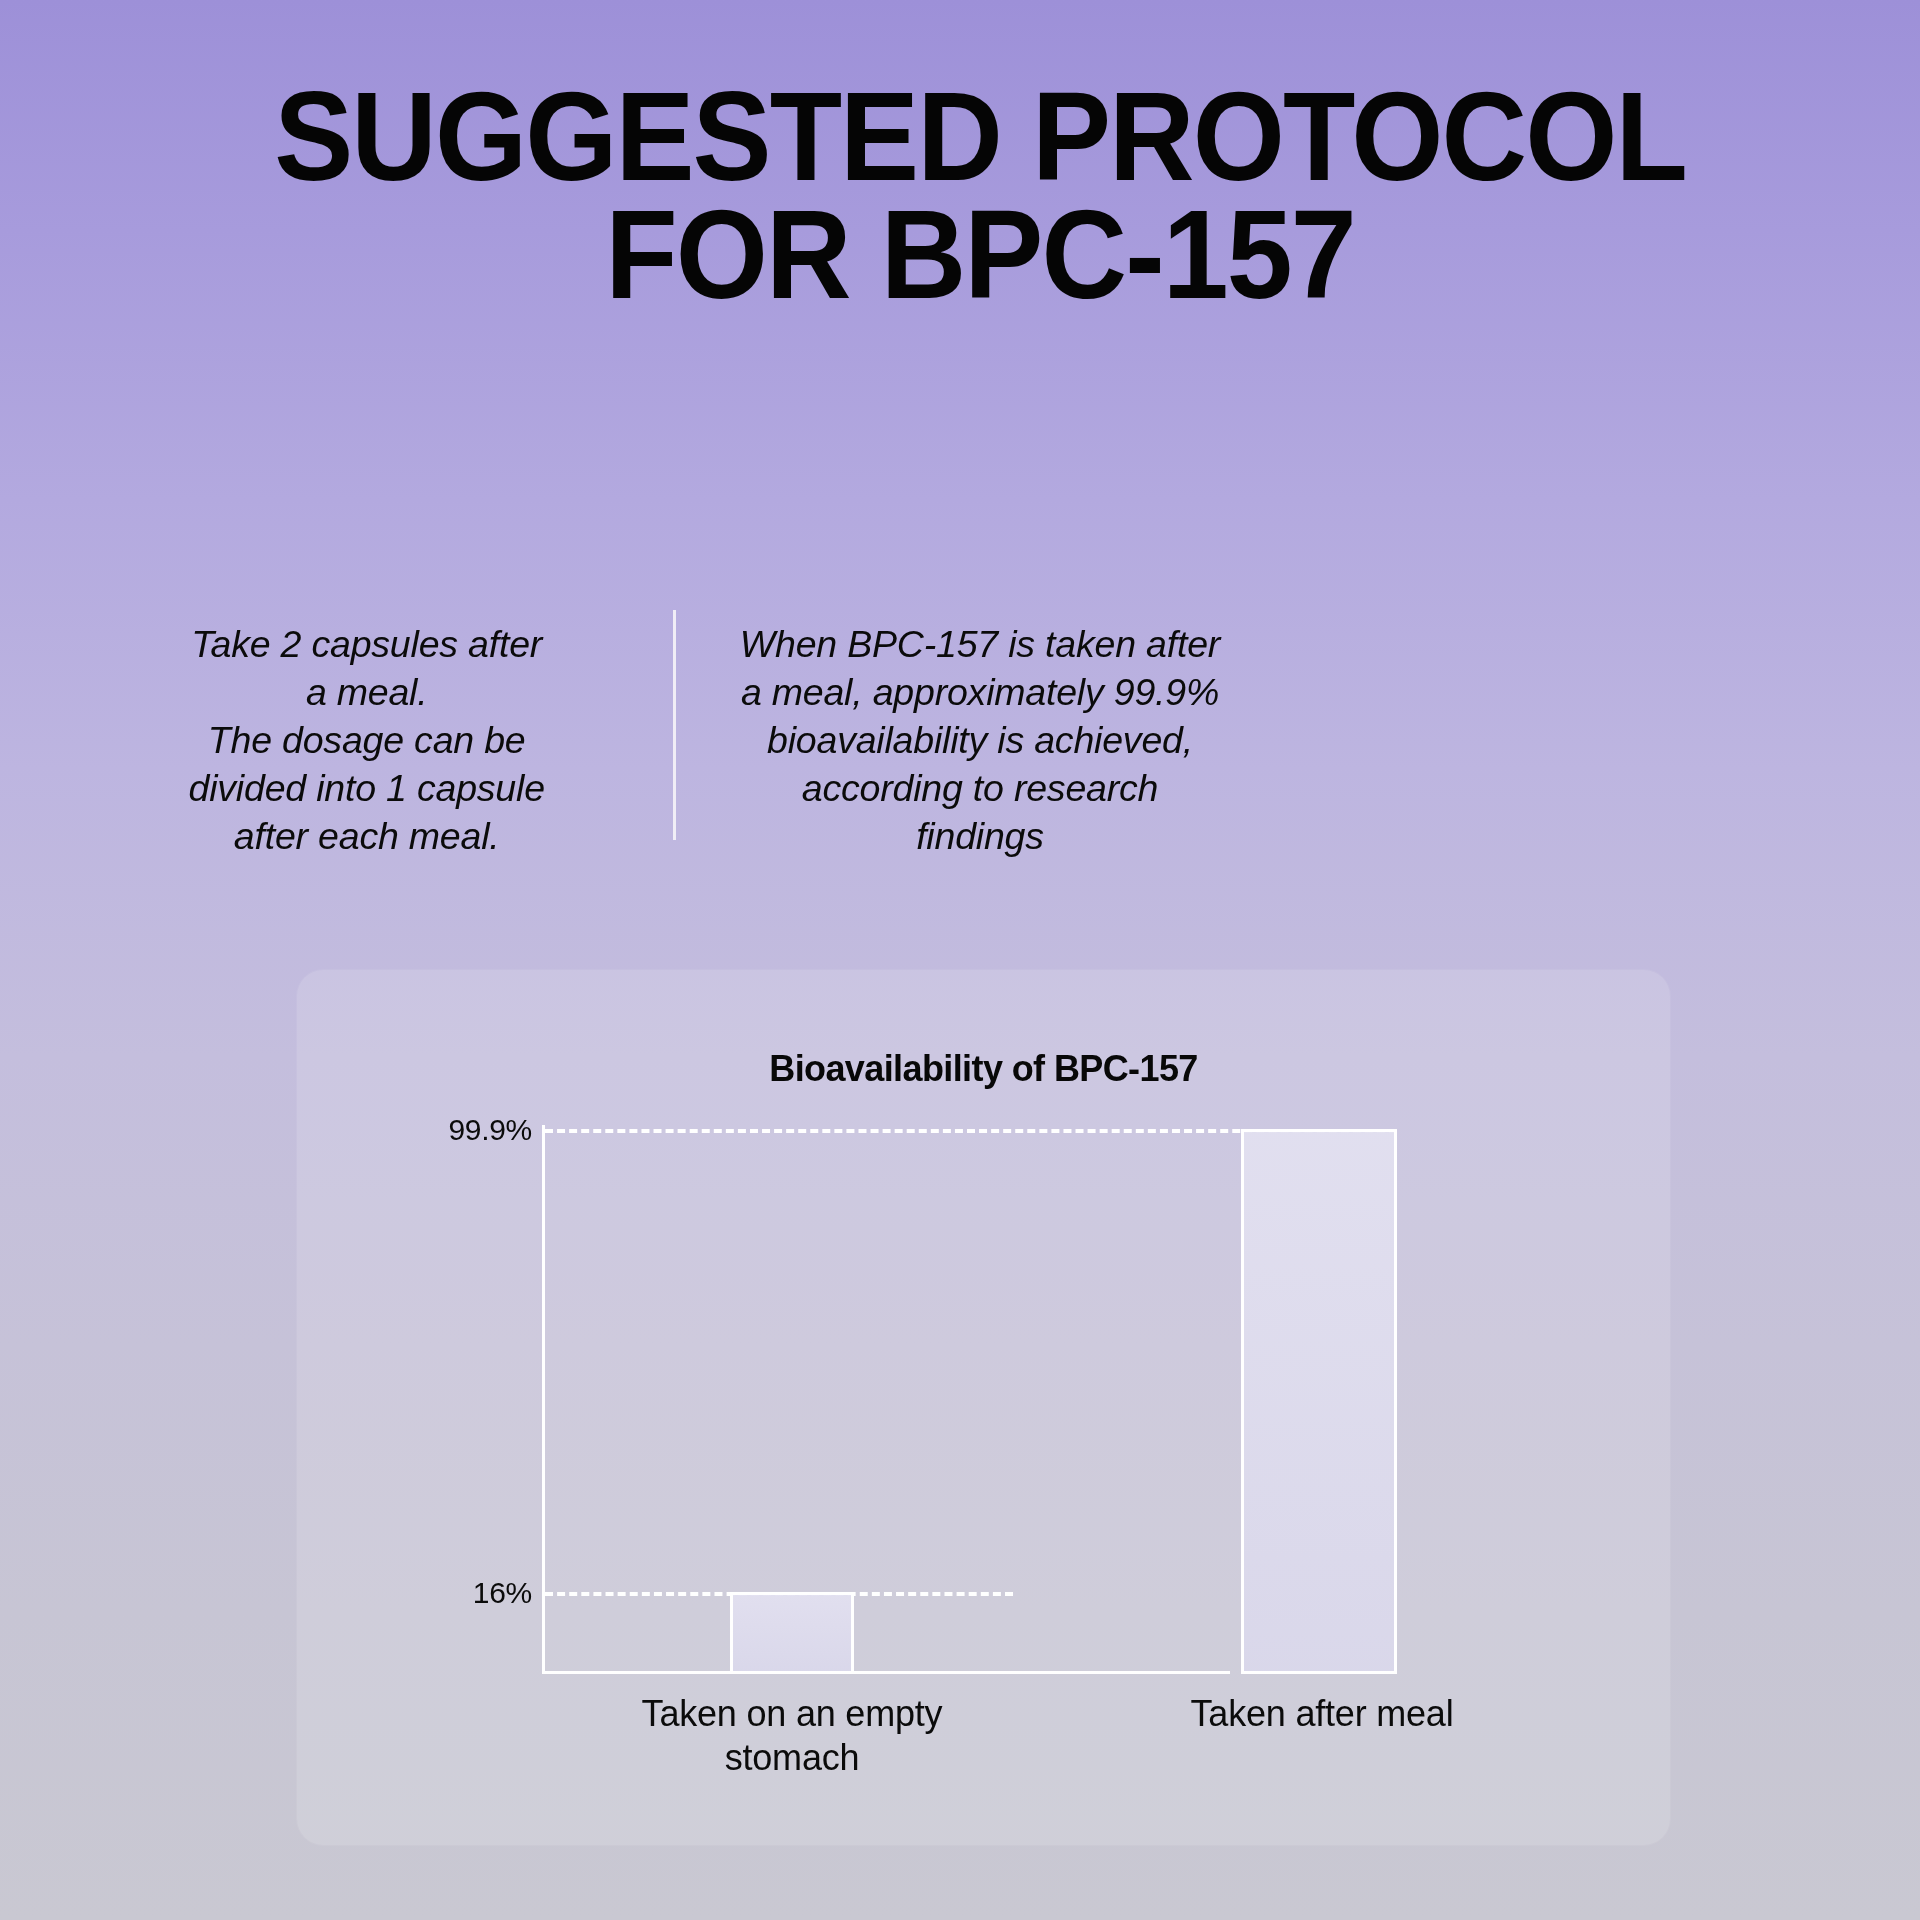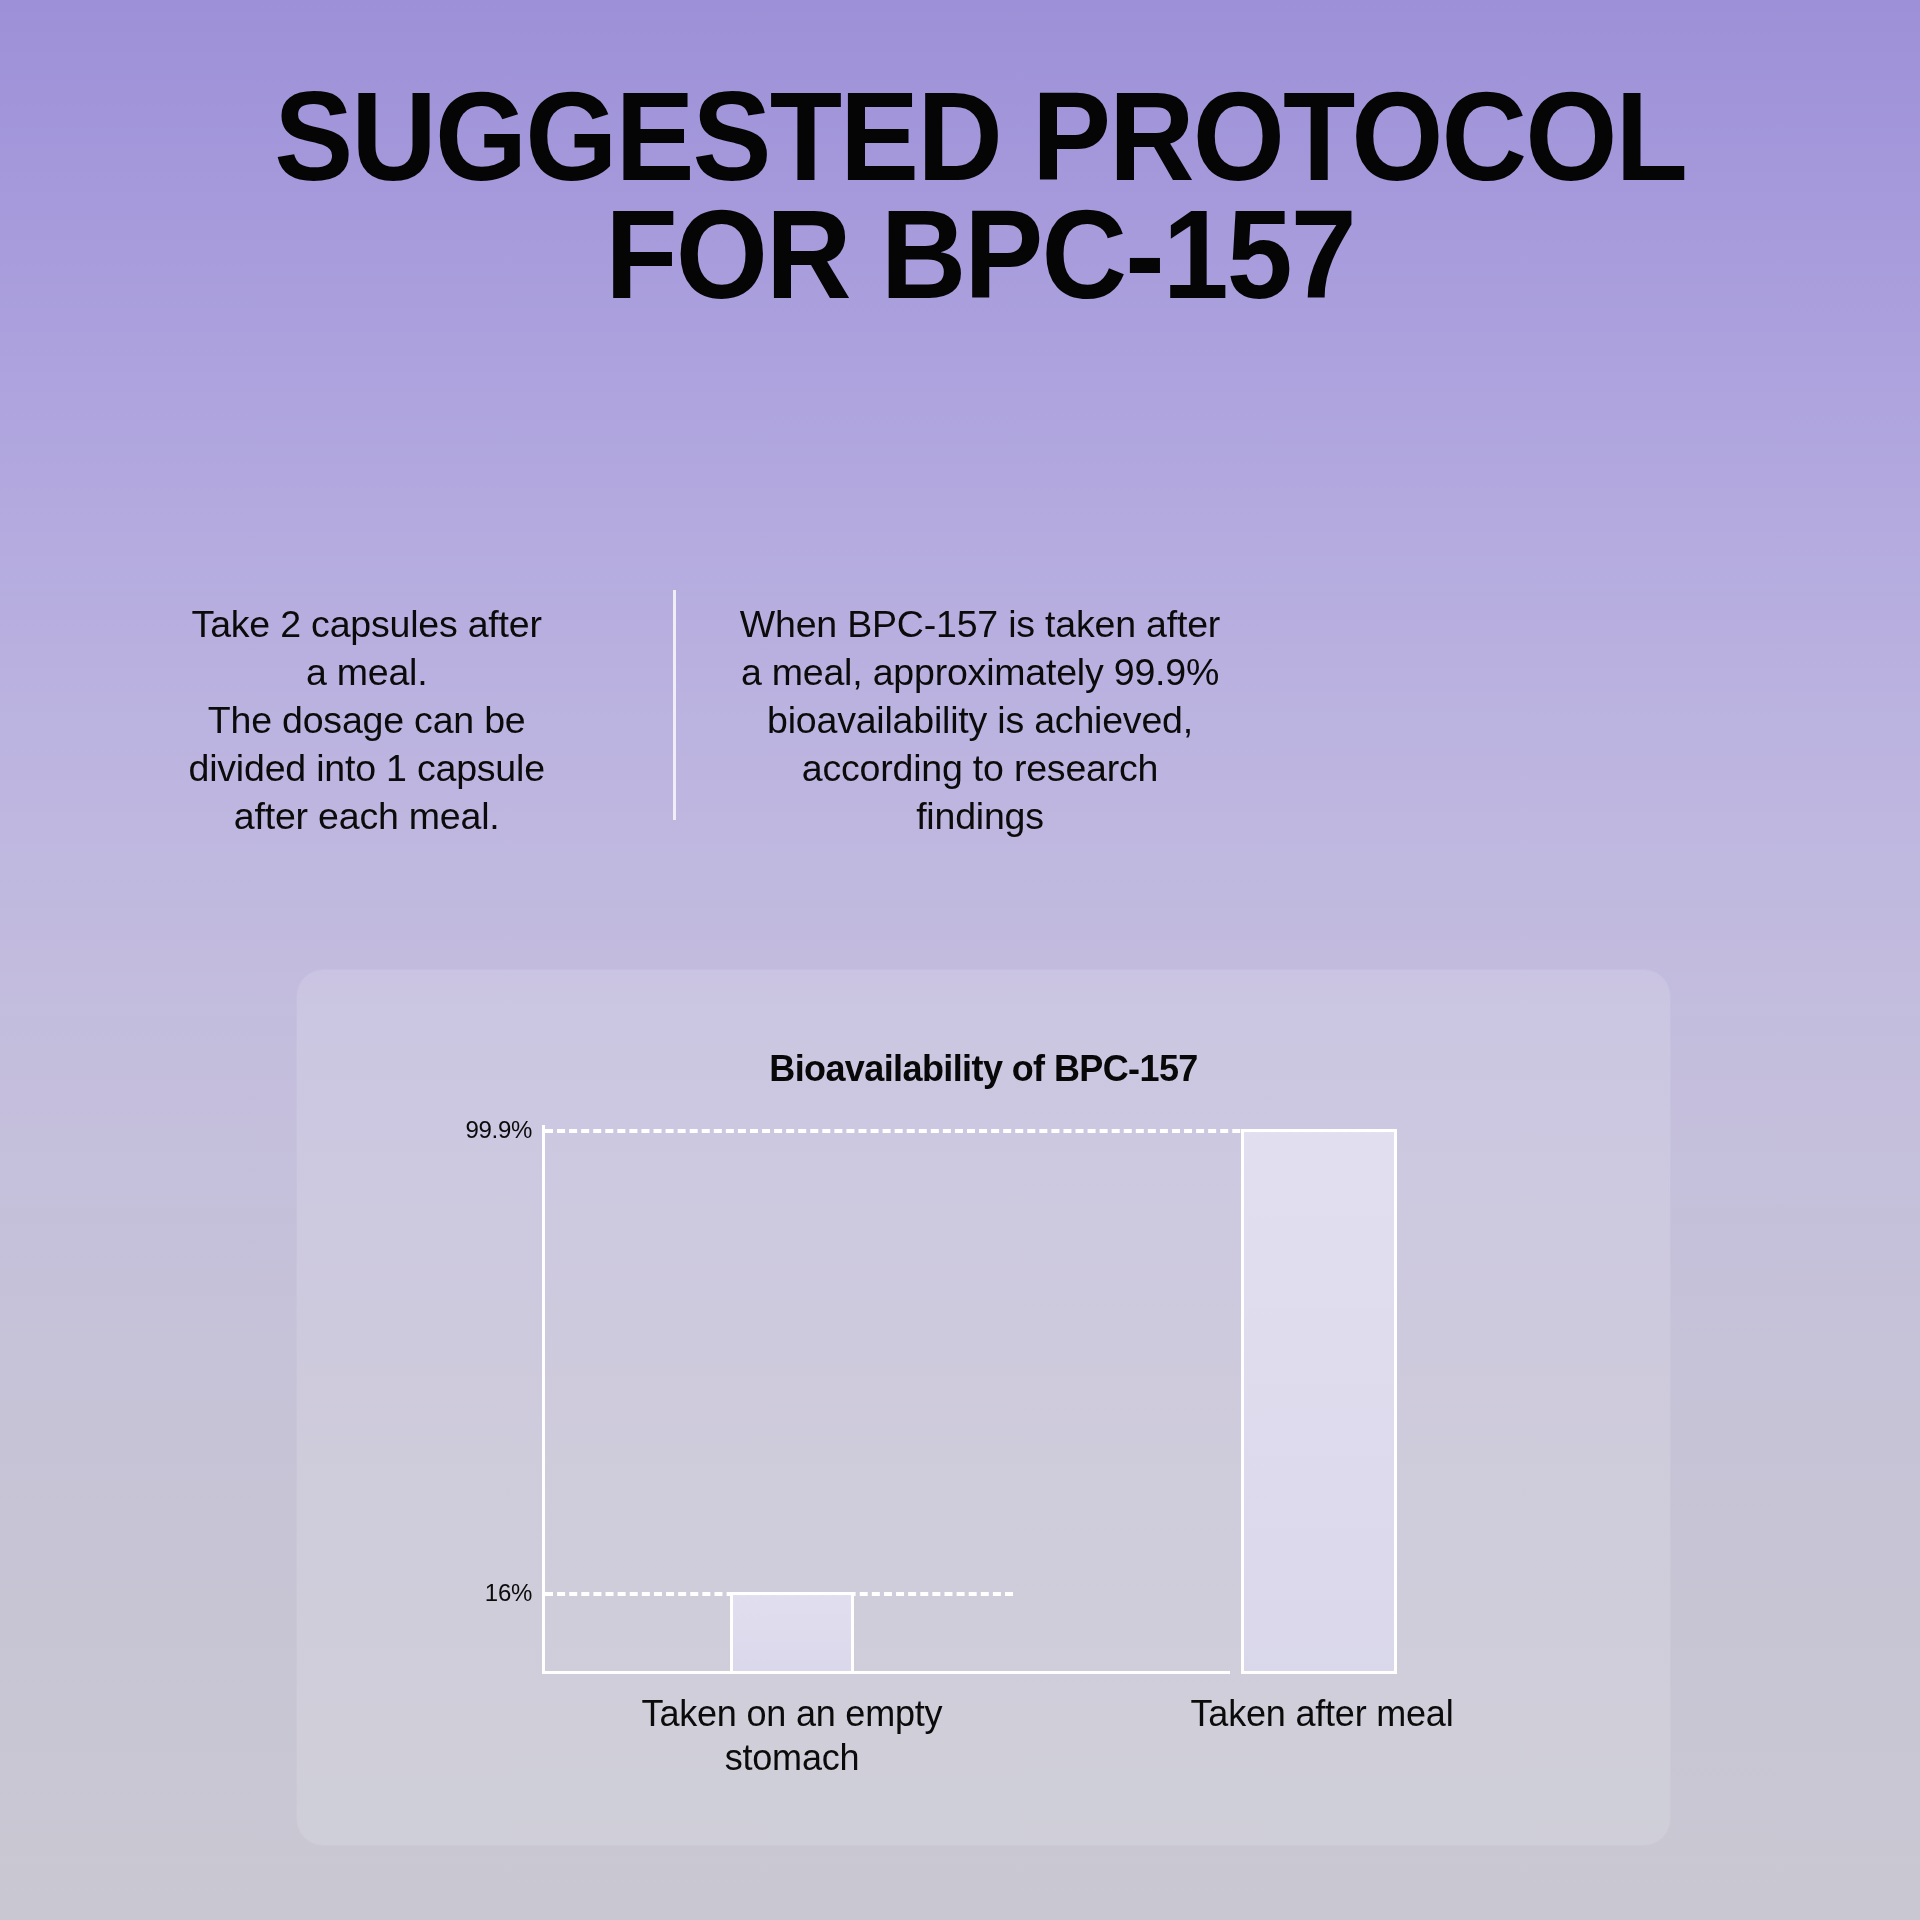--- a/index.html
+++ b/index.html
@@ -63,21 +63,22 @@
   }
 
   
   .columns {
     position: absolute;
     top: 600px;
     left: 40px;
     width: 1840px;
     height: 280px;
     display: flex;
-    align-items: flex-start;
+    align-items: center;
+    font-style: italic;
   }
   .col {
     flex: 0 0 33.3333%;
     box-sizing: border-box;
     padding: 0 22px;
     text-align: center;
     font-size: 37.5px;
     line-height: 48px;
     letter-spacing: -0.2px;
     color: #0b0b0b;
@@ -157,21 +158,21 @@
   }
   .gridline.low {
     left: 248px;          
     top: 622px;           
     width: 468px;         
   }
 
   .ytick {
     position: absolute;
     text-align: right;
-    font-size: 24px;
+    font-size: 30px;
     line-height: 44px;
     color: #0b0b0b;
     letter-spacing: -0.3px;
     width: 210px;
   }
   .ytick.high { left: 25px;  top: 138px; }   
   .ytick.low  { left: 25px;  top: 601px; }   
 
   .bar {
     position: absolute;

